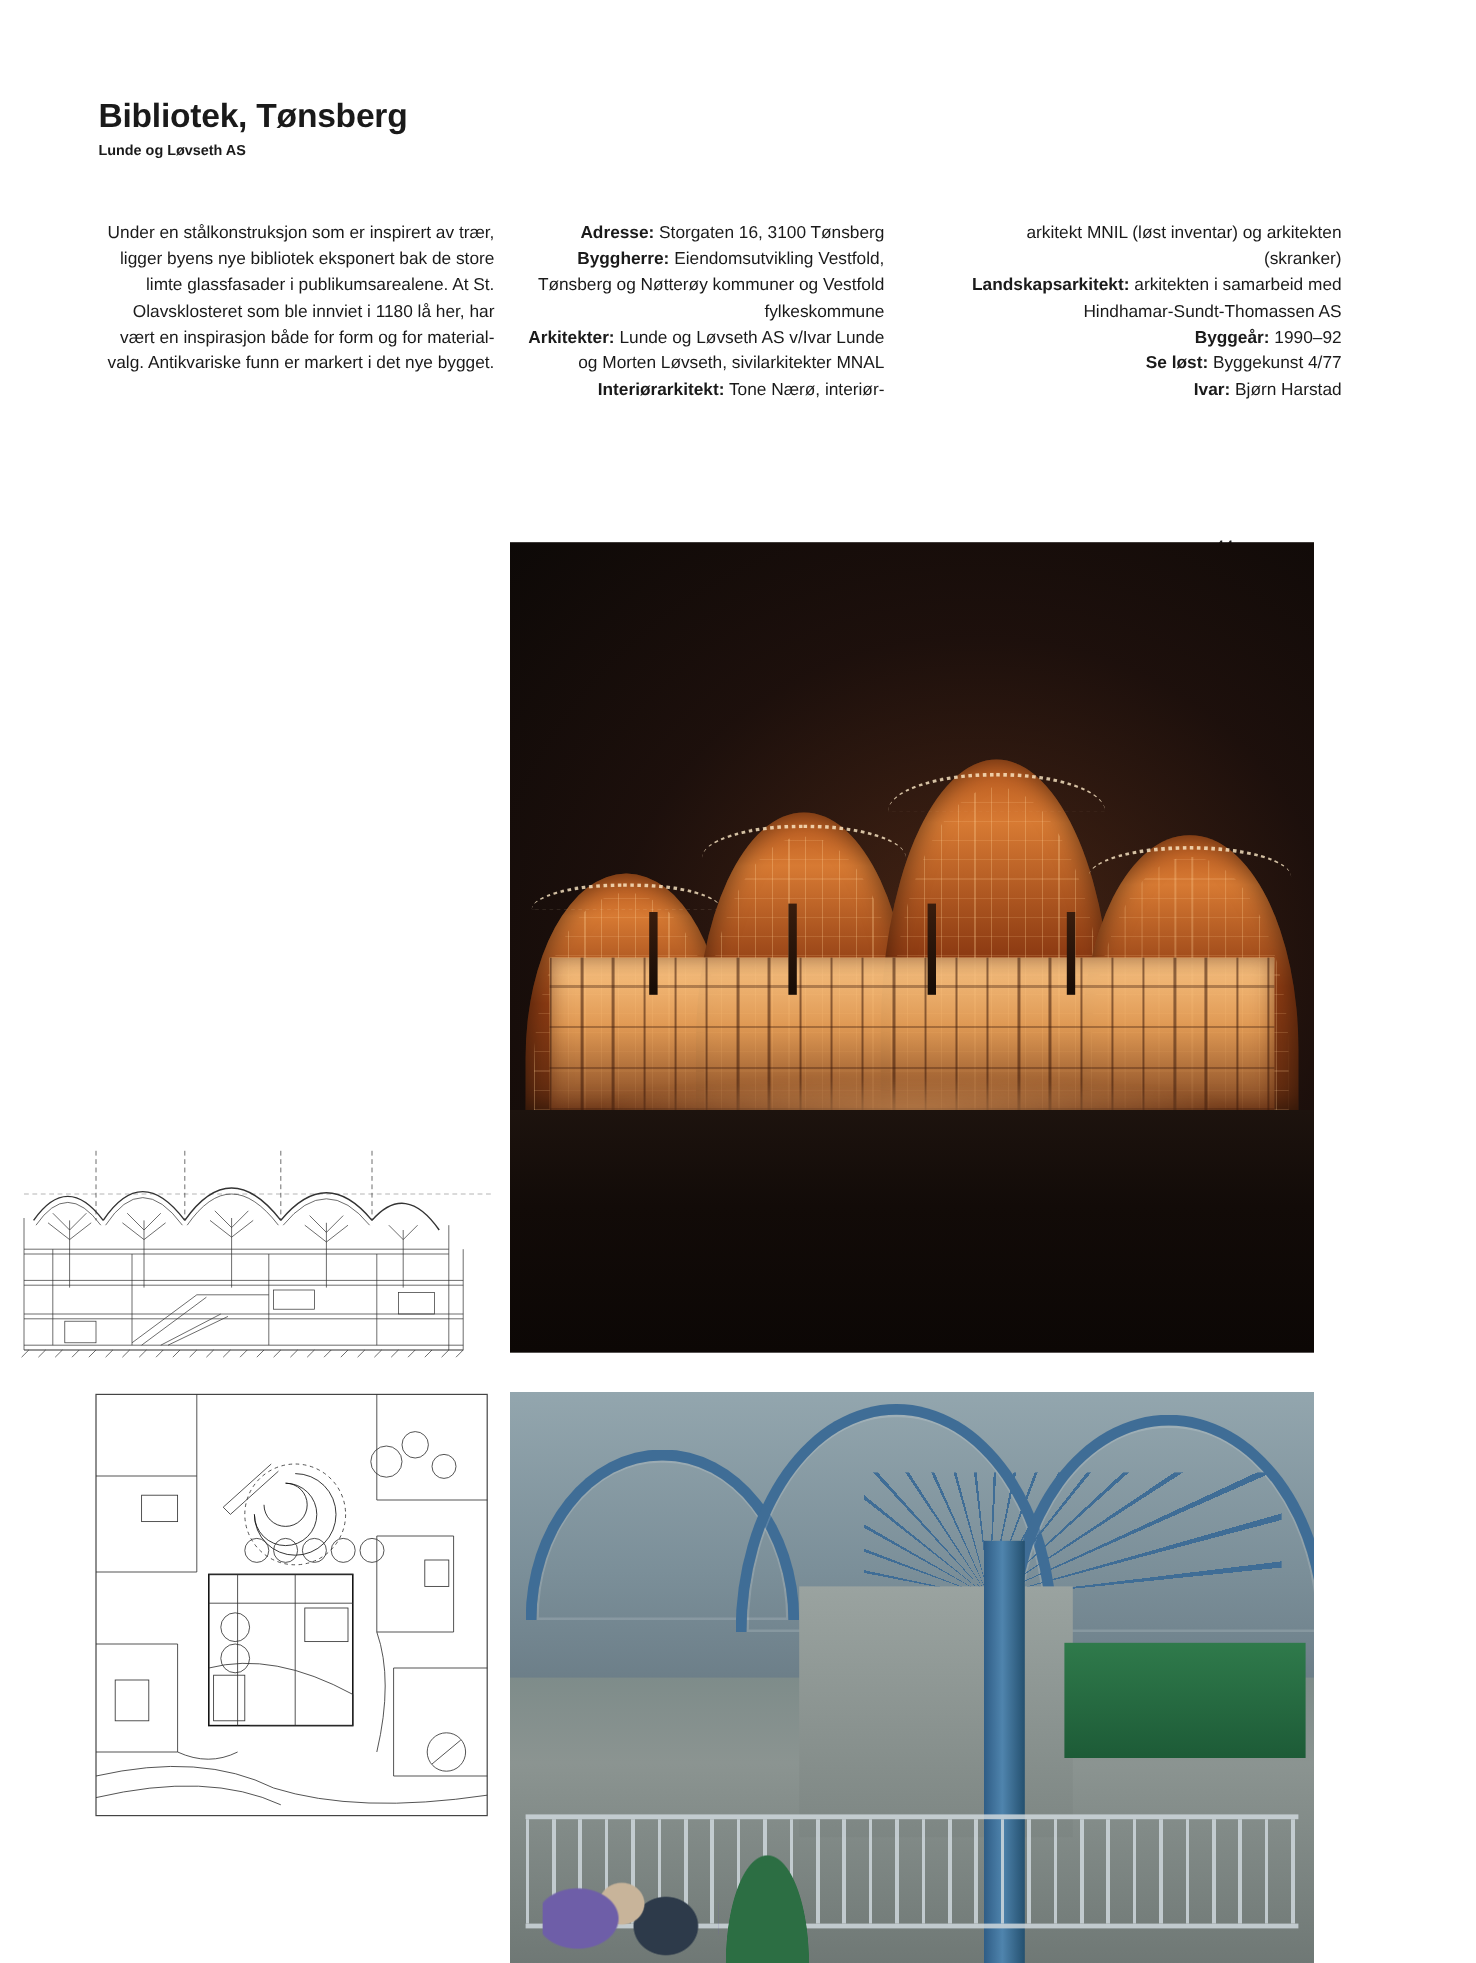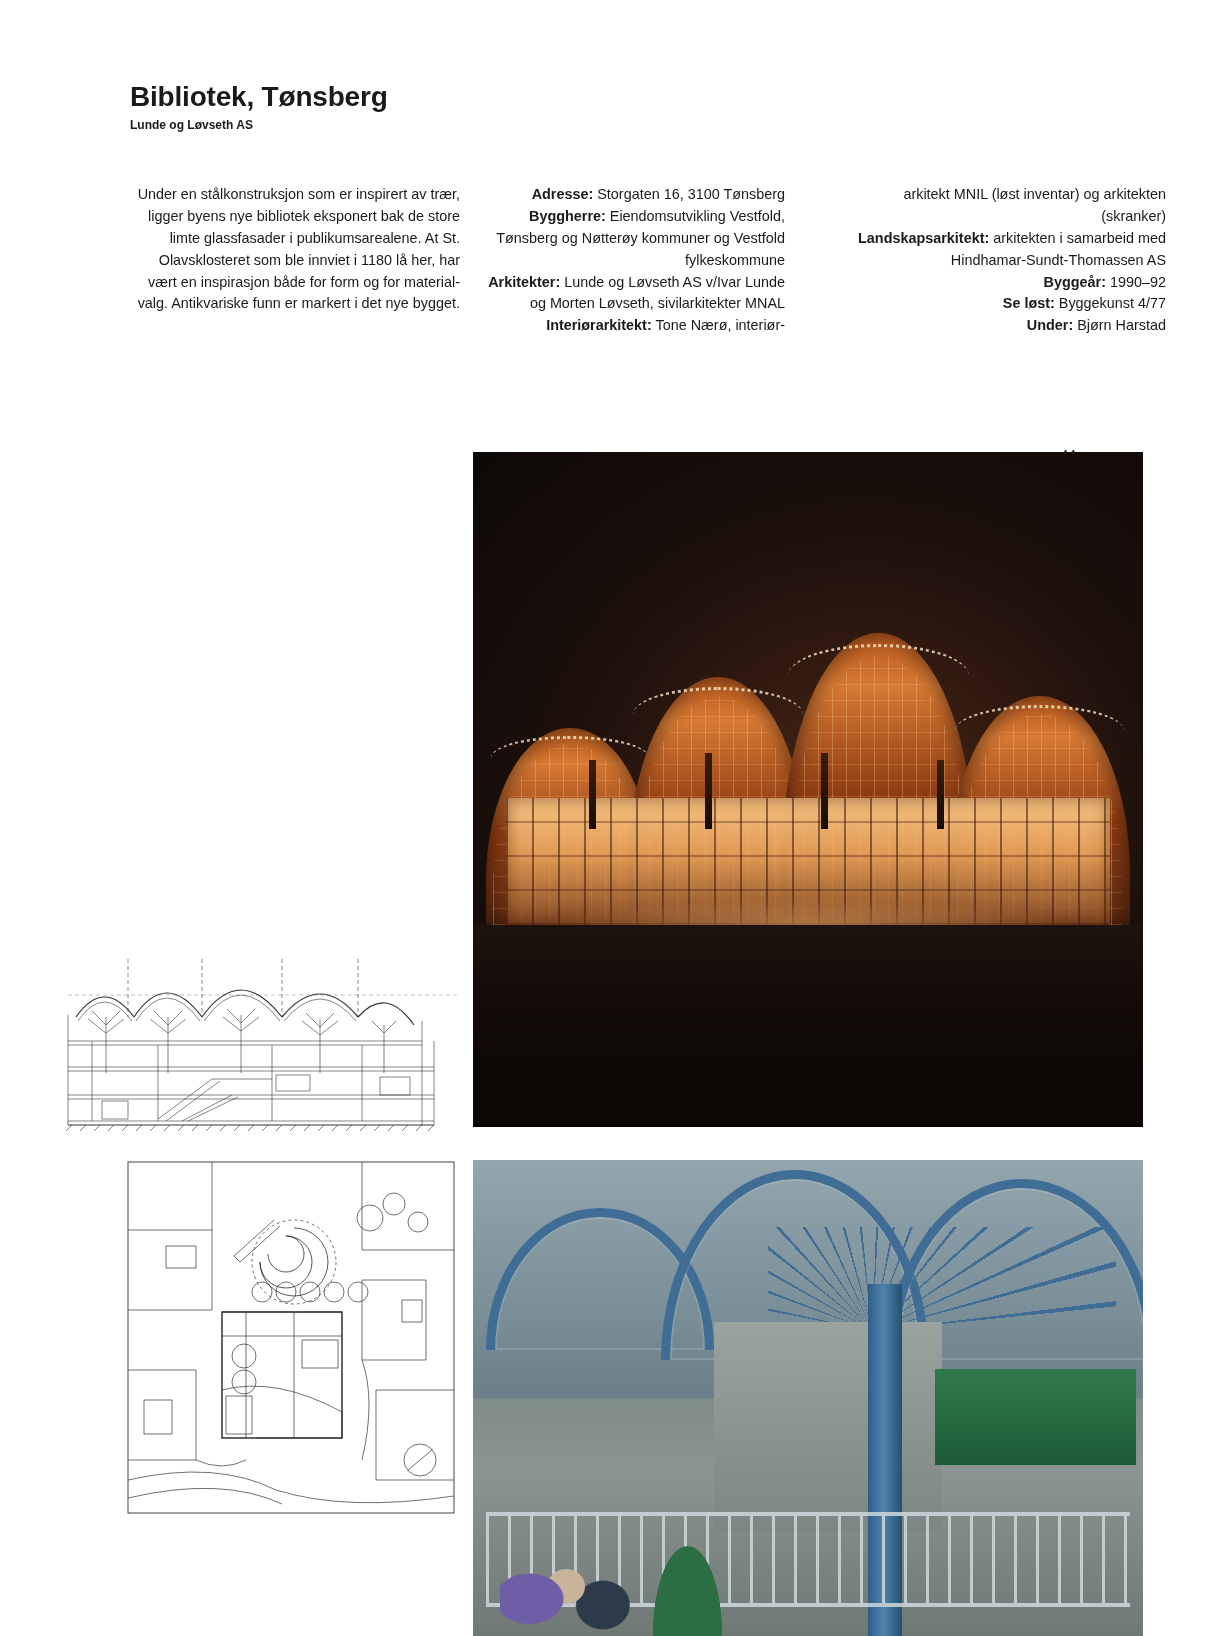--- a/index.html
+++ b/index.html
@@ -8,21 +8,21 @@
     width: 1230px;
     height: 1636px;
     background: #ffffff;
     font-family: "Liberation Sans", sans-serif;
     color: #1a1a1a;
     position: relative;
     overflow: hidden;
   }
 
   
-  #page-root { position: relative; width: 1110px; height: 1636px; margin-left: 48px; }
+  #page-root { position: relative; width: 1110px; height: 1636px; }
 
   .title-block { position: absolute; left: 82px; top: 82px; width: 700px; }
   .main-title {
     font-size: 28px;
     font-weight: bold;
     letter-spacing: -0.2px;
     margin: 0 0 6px 0;
     line-height: 1.1;
   }
   .sub-title {
@@ -250,21 +250,21 @@
     </p>
     <p class="field">
       <b>Byggeår:</b>
       <span>1990–92</span>
     </p>
     <p class="field">
       <b>Se løst:</b>
       <span>Byggekunst 4/77</span>
     </p>
     <p class="field">
-      <b>Under:</b>
+      <b>Ivar:</b>
       <span>Bjørn Harstad</span>
     </p>
   </div>
 
   <div class="page-number">44</div>
 
   <div class="figure" id="fig-exterior">
     <div class="night-sky"></div>
     <div class="building">
       <div class="vault v1"></div>

